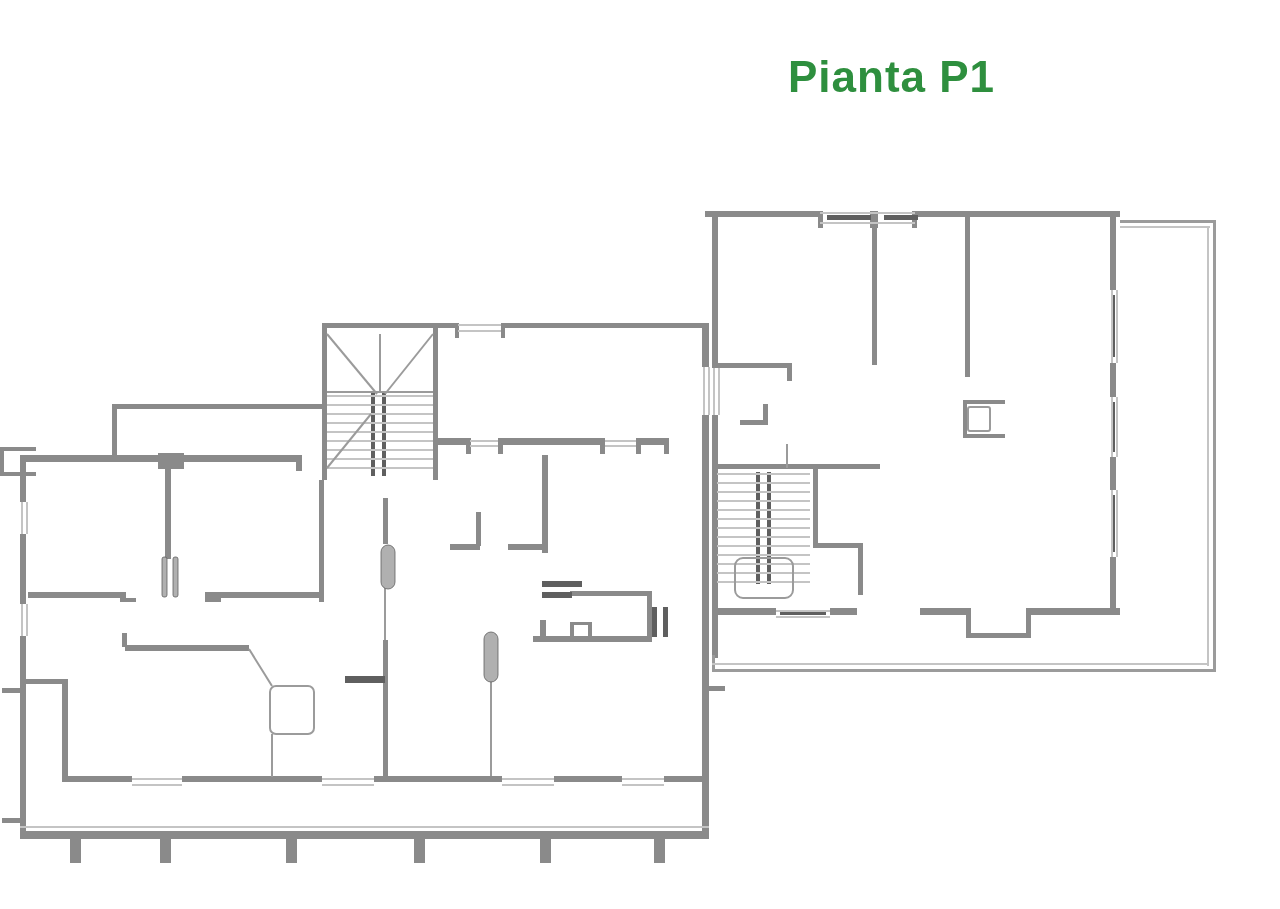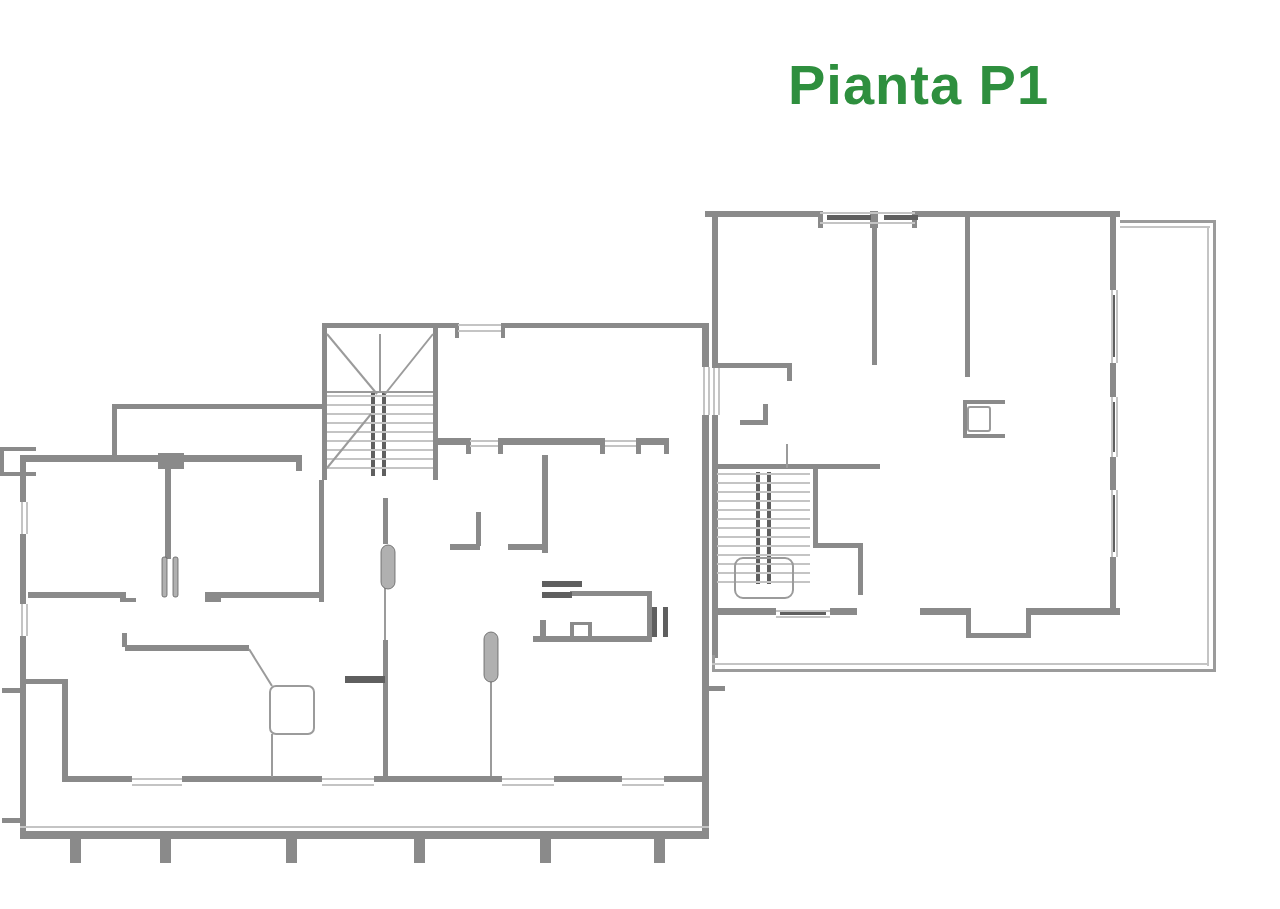--- a/index.html
+++ b/index.html
@@ -2,21 +2,21 @@
 <html><head>
 <meta charset="utf-8">
 <style>
   html,body{margin:0;padding:0;}
   body{
     width:1280px;height:909px;background:#ffffff;position:relative;
     font-family:"Liberation Sans", sans-serif;overflow:hidden;
   }
   .plan-title{
     position:absolute;left:788px;top:52px;
-    font-size:56px;font-weight:700;letter-spacing:1px;
+    font-size:44px;font-weight:700;letter-spacing:1px;
     font-family:"Liberation Sans", sans-serif;
   }
   .plan-wrap{position:absolute;left:0;top:0;width:1280px;height:909px;}
   svg{display:block;}
 </style>
 </head>
 <body style="background: rgb(255, 255, 255);">
 
 <div class="plan-wrap">
   <svg id="plan-svg" width="1280" height="909" viewBox="0 0 1280 909" xmlns="http://www.w3.org/2000/svg">

